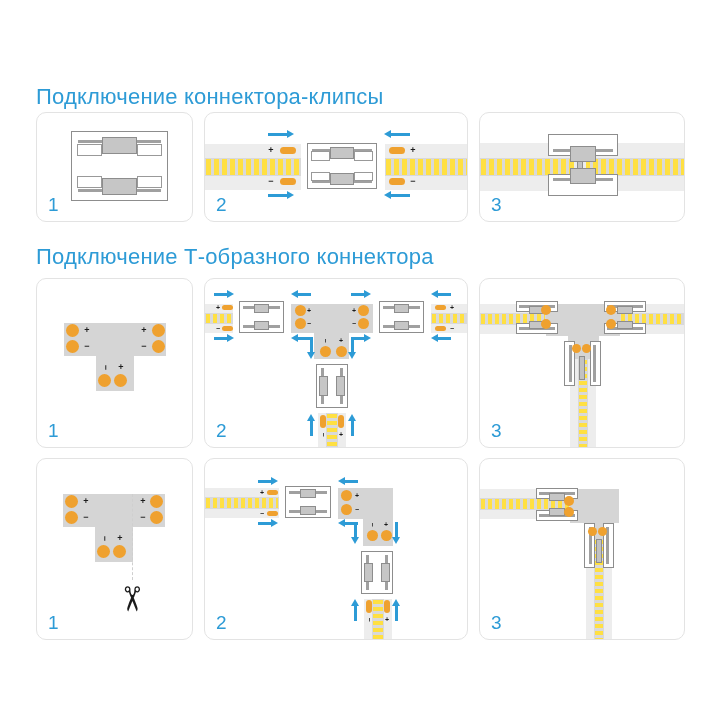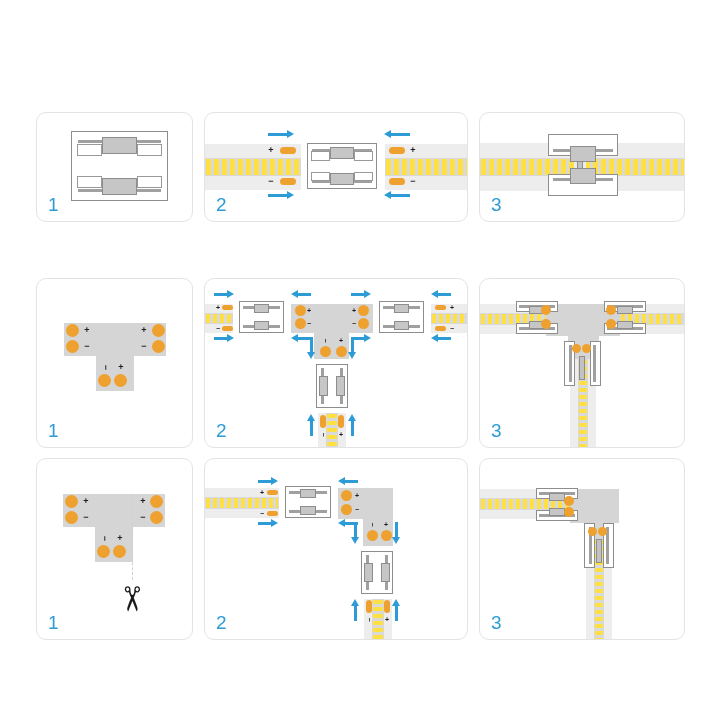--- a/index.html
+++ b/index.html
@@ -69,20 +69,21 @@
   .ar-u:after{content:"";position:absolute;bottom:100%;left:50%;margin-left:-4.5px;
     border-bottom:7px solid #2d9bd6;border-left:4.5px solid transparent;border-right:4.5px solid transparent;}
   .cutline{position:absolute;width:0;border-left:1px dashed #cfcfcf;}
   .scissors{position:absolute;color:#1a1a1a;text-align:center;transform:rotate(90deg);}
 </style>
 </head>
 <body>
 
 <div class="page">
 
+  <div class="title" style="top:84px">Подключение коннектора-клипсы</div>
 
   <div class="panel" style="left:36px;top:112px;width:157px;height:110px">
     <div class="p cliph" style="left:34px;top:18px;width:97px;height:70px">
       <i class="cb t"></i>
       <i class="ck t"></i>
       <i class="cn tl"></i>
       <i class="cn tr"></i>
       <i class="cb b"></i>
       <i class="ck b"></i>
       <i class="cn bl"></i>
@@ -139,20 +140,21 @@
       <i class="tb"></i>
       <i class="tk"></i>
     </div>
     <div class="p tab bot" style="left:68px;top:61px;width:70px;height:22px">
       <i class="tb"></i>
       <i class="tk"></i>
     </div>
     <div class="num">3</div>
   </div>
 
+  <div class="title" style="top:244px">Подключение Т-образного коннектора</div>
 
   <div class="panel" style="left:36px;top:278px;width:157px;height:170px">
     <div class="p tgray" style="left:27px;top:44px;width:102px;height:33px"></div>
     <div class="p tgray" style="left:59px;top:77px;width:38px;height:35px"></div>
     <div class="p padc" style="left:29px;top:45px;width:13px;height:13px"></div>
     <div class="p padc" style="left:29px;top:61px;width:13px;height:13px"></div>
     <span class="pm" style="left:44px;top:47px">+</span>
     <span class="pm" style="left:44px;top:63px">−</span>
     <div class="p padc" style="left:115px;top:45px;width:13px;height:13px"></div>
     <div class="p padc" style="left:115px;top:61px;width:13px;height:13px"></div>

